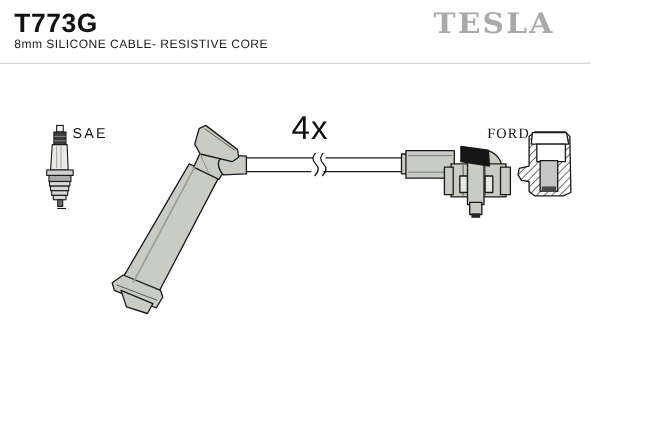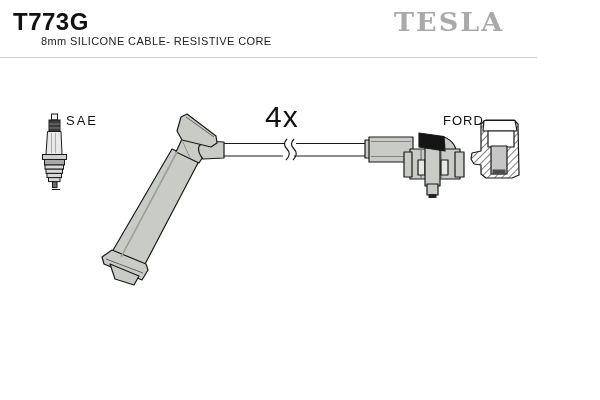--- a/index.html
+++ b/index.html
@@ -6,36 +6,36 @@
   .page{
     position:relative;width:537px;height:400px;background:#fff;
     font-family:"Liberation Sans",sans-serif;overflow:hidden;
   }
   .part-number{
     position:absolute;left:13px;top:8px;
     font-size:24px;font-weight:bold;color:#111;letter-spacing:.5px;
   }
   .part-description{
     position:absolute;left:13px;top:35px;
-    font-size:11px;color:#222;letter-spacing:.4px;margin-left:28px;
+    font-size:11px;color:#222;letter-spacing:.4px;
   }
   .brand-logo{
     position:absolute;left:394px;top:6px;width:104px;text-align:center;
     font-family:"DejaVu Serif","Liberation Serif",serif;
     font-size:27px;font-weight:bold;color:#a9a9a9;letter-spacing:2px;
     transform:scaleY(.95);
   }
   .divider{
     position:absolute;left:0;top:57px;width:600px;height:1px;background:#cfcfcf;
   }
   .diagram-svg{position:absolute;left:0;top:0;}
   .lbl{position:absolute;color:#111;}
   .lbl-sae{left:66px;top:113px;font-size:13px;letter-spacing:2px;}
   .lbl-qty{left:265px;top:100px;font-size:30px;letter-spacing:1px;}
-  .lbl-ford{left:443px;top:113px;font-size:13px;letter-spacing:1px;}
+  .lbl-ford{left:443px;top:113px;font-size:13px;letter-spacing:1px;font-family:Liberation Serif, serif;}
 </style>
 </head>
 <body>
 
 <div class="page">
 
   <div class="part-number">T773G</div>
   <div class="part-description">8mm SILICONE CABLE- RESISTIVE CORE</div>
   <div class="brand-logo">TESLA</div>
   <div class="divider"></div>

